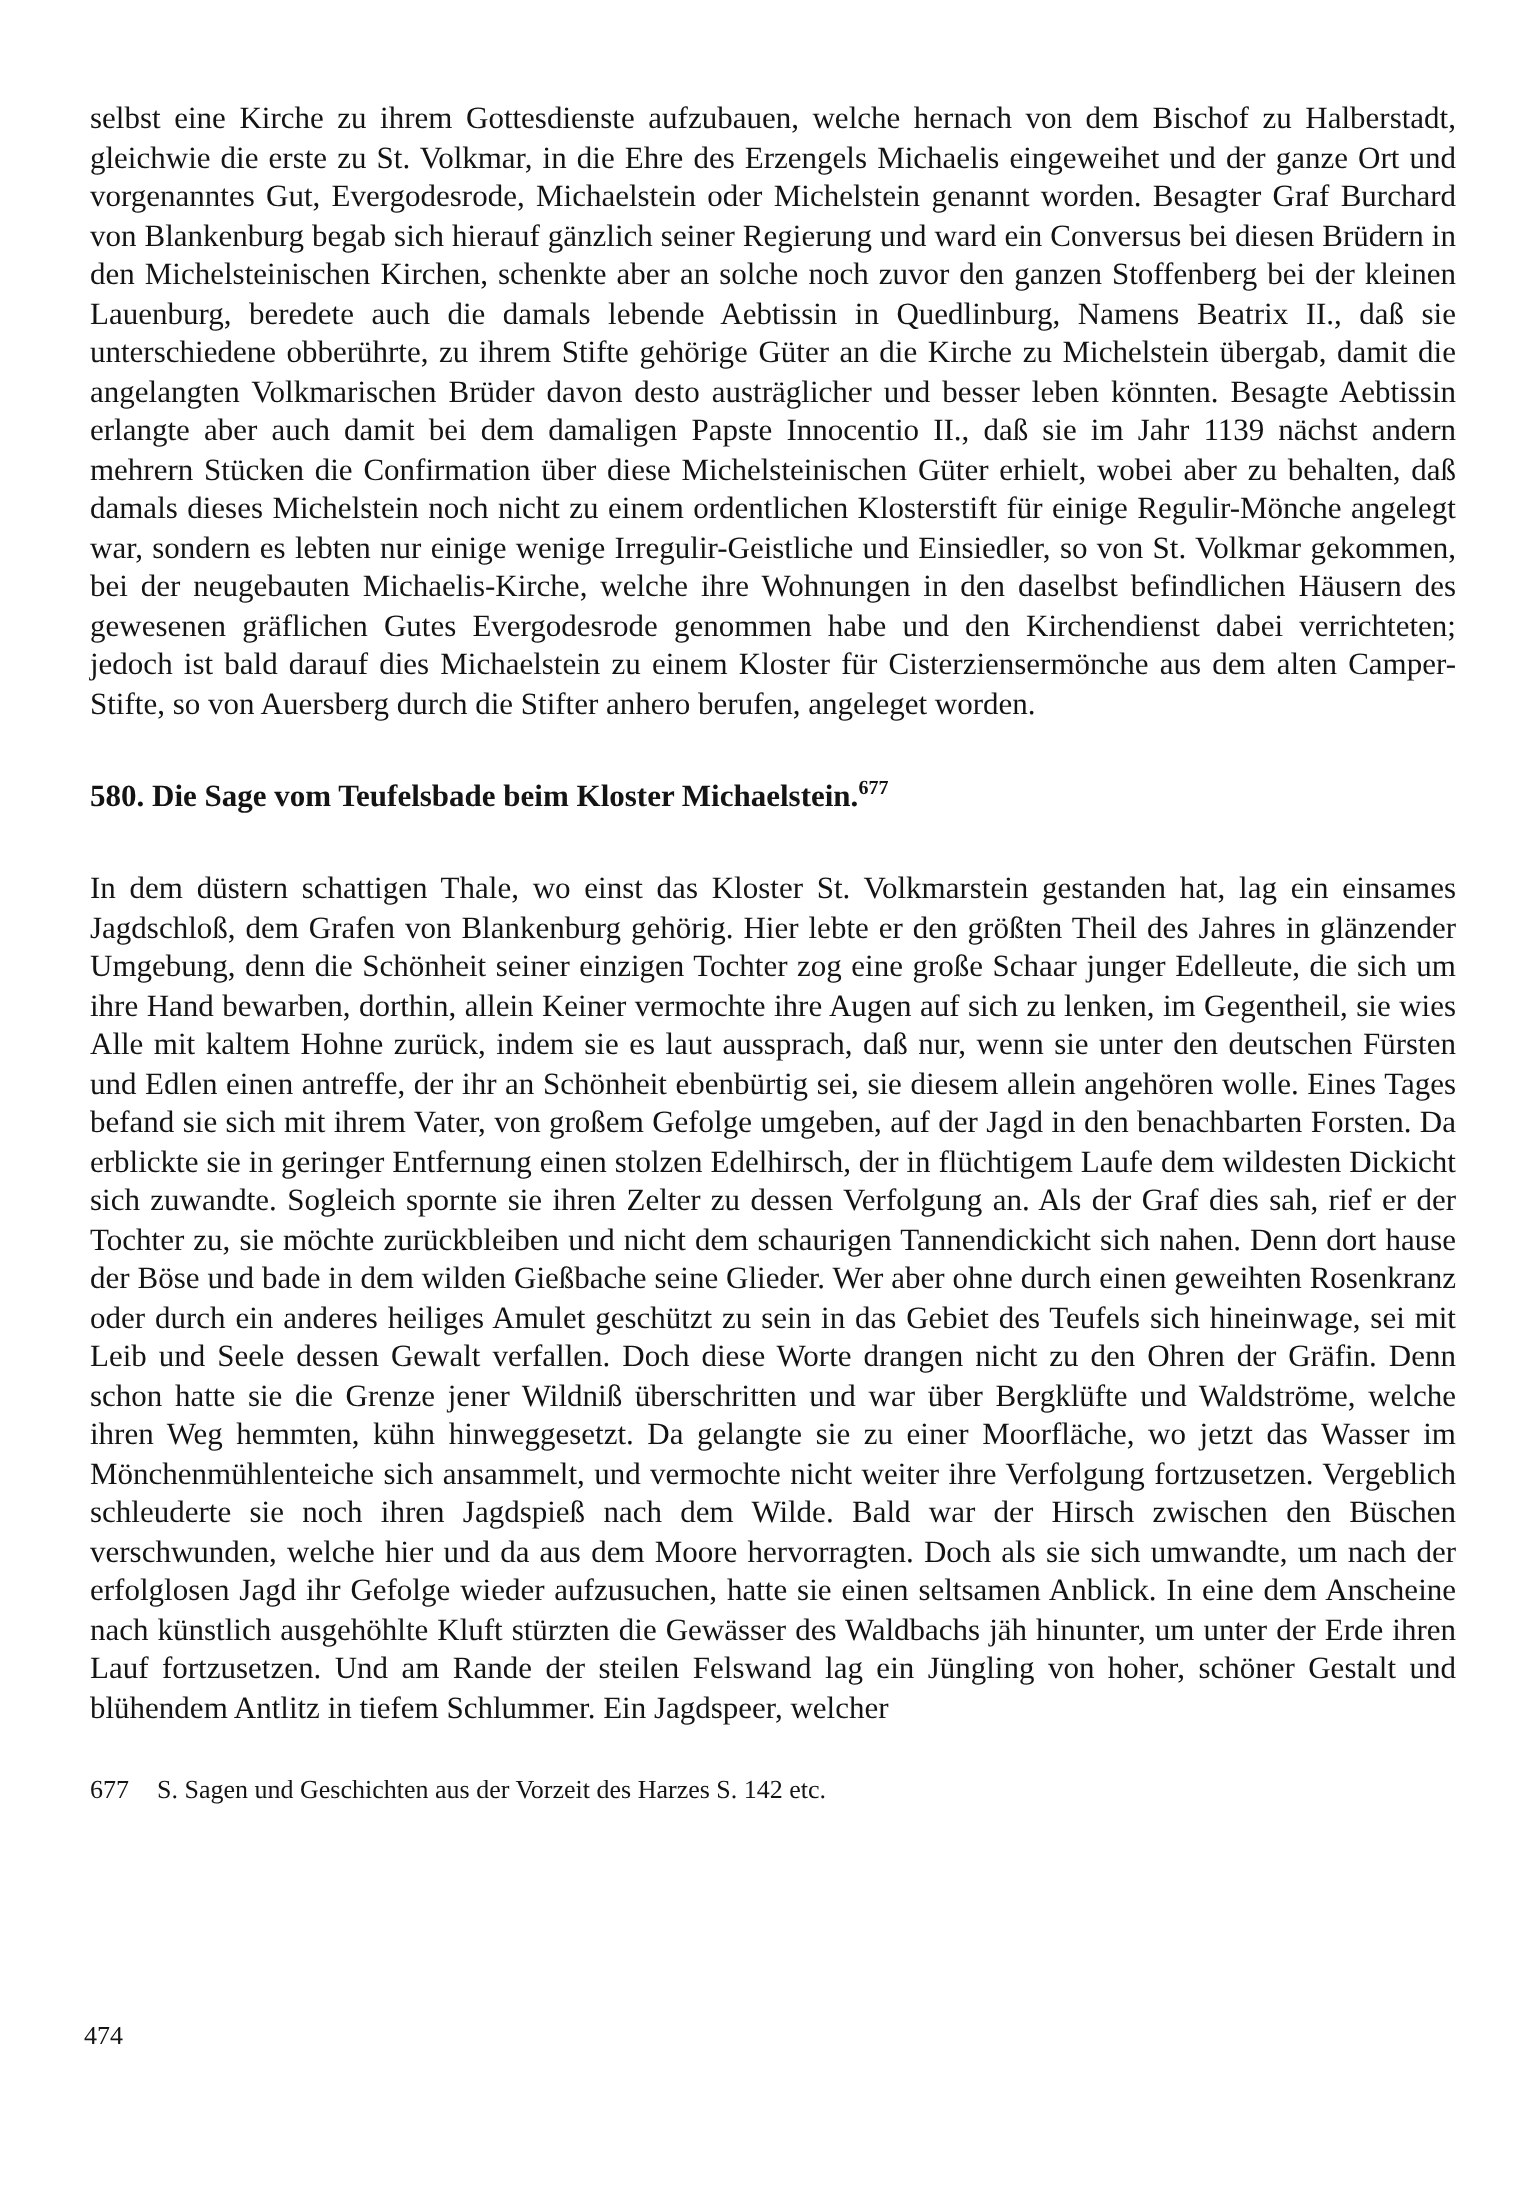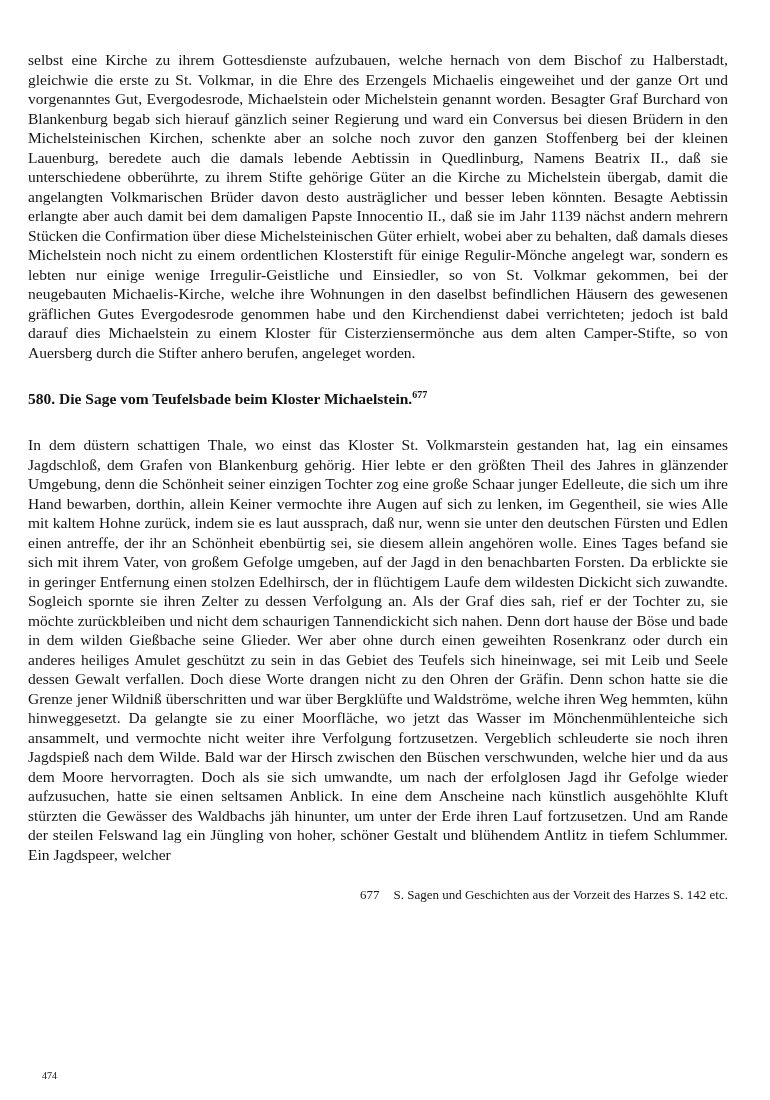--- a/index.html
+++ b/index.html
@@ -5,21 +5,21 @@
   html, body {
     margin: 0;
     padding: 0;
     background: #ffffff;
   }
   .page {
     position: relative;
     width: 770px;
     height: 1100px;
     box-sizing: border-box;
-    padding: 50px 42px 0 28px;
+    padding: 50px 42px 0 45px;
     background: #ffffff;
     color: #141414;
     font-family: "Liberation Serif", "DejaVu Serif", serif;
     overflow: hidden;
   }
   .body-text {
     margin: 0;
     font-size: 15.5px;
     line-height: 19.5px;
     text-align: justify;
@@ -34,31 +34,31 @@
   .heading sup {
     font-size: 10px;
     font-weight: bold;
     line-height: 0;
     vertical-align: super;
   }
   .footnote {
     margin-top: 22px;
     font-size: 13px;
     line-height: 17px;
-    text-align: right;
+    text-align: left;
   }
   .footnote-number {
     display: inline-block;
     margin-right: 14px;
   }
   .page-number {
     position: absolute;
     left: 42px;
-    top: 1070px;
-    font-size: 10px;
+    top: 1010px;
+    font-size: 13px;
     color: #141414;
   }
 </style>
 </head>
 <body>
 
 <div class="page">
 
   <p class="body-text">selbst eine Kirche zu ihrem Gottesdienste aufzubauen, welche hernach von dem Bischof zu Halberstadt, gleichwie die erste zu St. Volkmar, in die Ehre des Erzengels Michaelis eingeweihet und der ganze Ort und vorgenanntes Gut, Evergodesrode, Michaelstein oder Michelstein genannt worden. Besagter Graf Burchard von Blankenburg begab sich hierauf gänzlich seiner Regierung und ward ein Conversus bei diesen Brüdern in den Michelsteinischen Kirchen, schenkte aber an solche noch zuvor den ganzen Stoffenberg bei der kleinen Lauenburg, beredete auch die damals lebende Aebtissin in Quedlinburg, Namens Beatrix II., daß sie unterschiedene obberührte, zu ihrem Stifte gehörige Güter an die Kirche zu Michelstein übergab, damit die angelangten Volkmarischen Brüder davon desto austräglicher und besser leben könnten. Besagte Aebtissin erlangte aber auch damit bei dem damaligen Papste Innocentio II., daß sie im Jahr 1139 nächst andern mehrern Stücken die Confirmation über diese Michelsteinischen Güter erhielt, wobei aber zu behalten, daß damals dieses Michelstein noch nicht zu einem ordentlichen Klosterstift für einige Regulir-Mönche angelegt war, sondern es lebten nur einige wenige Irregulir-Geistliche und Einsiedler, so von St. Volkmar gekommen, bei der neugebauten Michaelis-Kirche, welche ihre Wohnungen in den daselbst befindlichen Häusern des gewesenen gräflichen Gutes Evergodesrode genommen habe und den Kirchendienst dabei verrichteten; jedoch ist bald darauf dies Michaelstein zu einem Kloster für Cisterziensermönche aus dem alten Camper-Stifte, so von Auersberg durch die Stifter anhero berufen, angeleget worden.</p>
 

